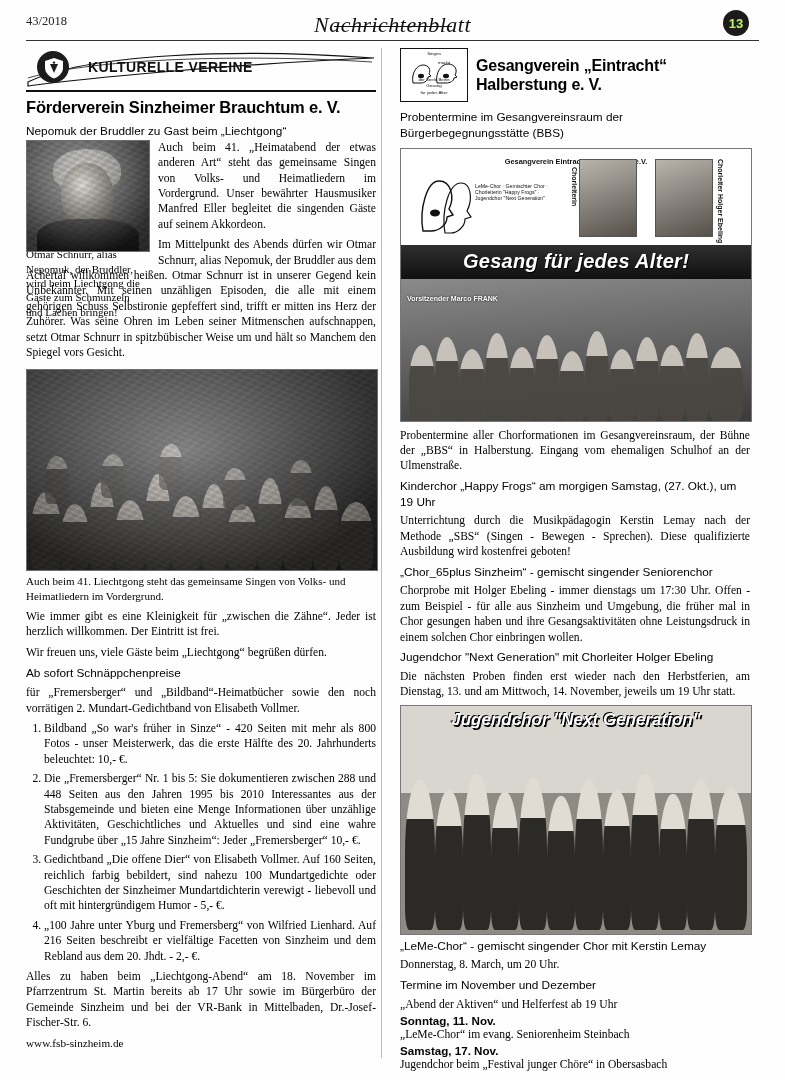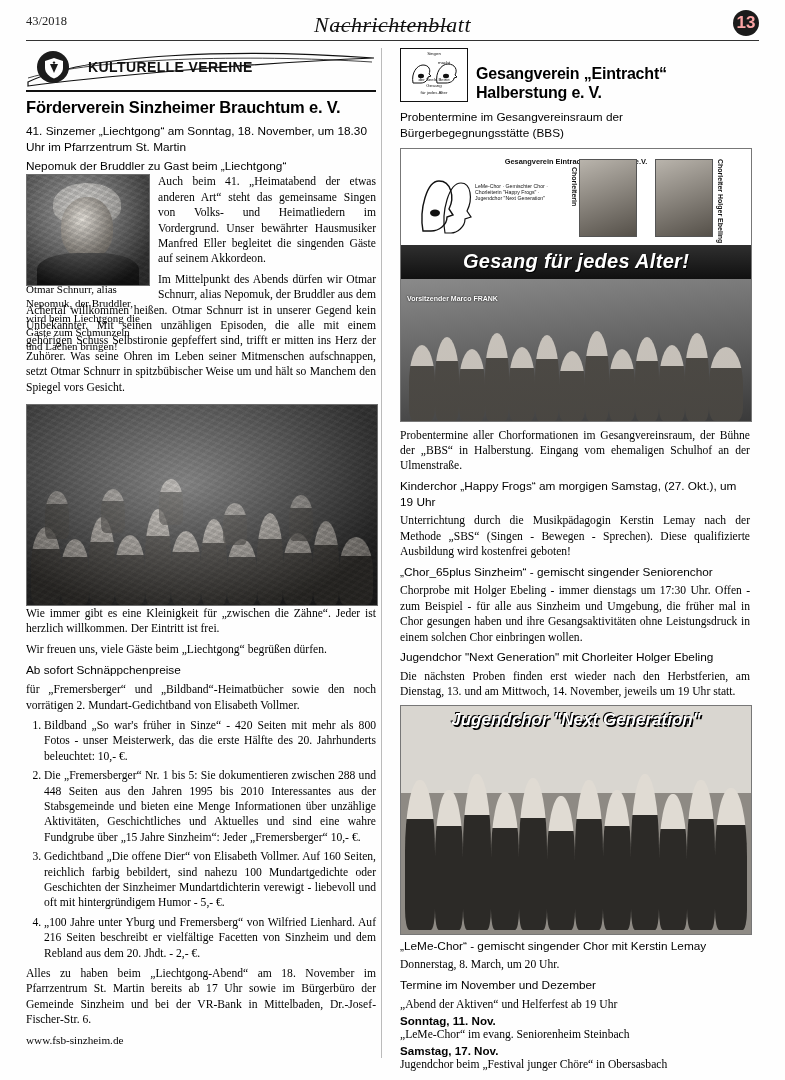--- a/index.html
+++ b/index.html
@@ -26,24 +26,24 @@
   .masthead{
     position:absolute;left:50%;transform:translateX(-50%);top:-2px;
     font-family:"Liberation Serif",serif;font-style:italic;font-size:22px;
     letter-spacing:.5px;color:#111;
   }
   .masthead-strike{
     position:absolute;left:50%;transform:translateX(-50%);top:12px;
     width:118px;height:1.4px;background:#111;
   }
   .pagenum{
-    position:absolute;right:0;top:-4px;
+    position:absolute;right:10px;top:-4px;
     width:26px;height:26px;border-radius:50%;
-    background:#1b1b1b;color:#fca5a5;
-    font-family:"Liberation Sans",sans-serif;font-weight:bold;font-size:17px;
+    background:#1b1b1b;color:#bef264;
+    font-family:"Liberation Sans",sans-serif;font-weight:bold;font-size:13px;
     display:flex;align-items:center;justify-content:center;
   }
   .rule-top{
     position:absolute;left:26px;right:26px;top:40px;height:1px;background:#333;
   }
   
   .col{
     position:absolute;top:48px;width:350px;
   }
   .col-left{left:26px;}
@@ -120,21 +120,21 @@
   .crowd{
     position:absolute;inset:0;
   }
   .crowd i{
     position:absolute;bottom:0;border-radius:50% 50% 18% 18%;
     background:linear-gradient(180deg,#cfc9c1 0 28%, #4a4742 28% 100%);
     opacity:.92;
   }
   
   .logo-row{
-    display:flex;align-items:flex-end;gap:8px;margin-bottom:8px;
+    display:flex;align-items:center;gap:8px;margin-bottom:8px;
   }
   .choir-logo{
     width:66px;height:52px;border:1.6px solid #111;flex:0 0 auto;position:relative;background:#fff;
   }
   .choir-logo .lw{
     position:absolute;font-family:"Liberation Sans",sans-serif;font-size:4.4px;line-height:1.15;
     text-align:center;left:0;right:0;color:#111;
   }
   h1.sect-right{
     font-family:"Liberation Sans",sans-serif;font-weight:bold;font-size:16px;
@@ -231,21 +231,20 @@
         <path d="M12 2 L21 5 V12 C21 17 16.5 21 12 22.5 C7.5 21 3 17 3 12 V5 Z" fill="#ffffff"></path>
         <path d="M8 8 L16 8 L12 17 Z" fill="#1c1c1c"></path>
         <circle cx="12" cy="6.6" r="1.2" fill="#1c1c1c"></circle>
       </svg>
       <div class="banner-label">KULTURELLE VEREINE</div>
       <div class="banner-rule"></div>
     </div>
 
     <h1 class="sect">Förderverein Sinzheimer Brauchtum e. V.</h1>
 
-    <h2 class="sub">41. Sinzemer „Liechtgong“ am Sonntag, 18. November, um 18.30 Uhr im Pfarrzentrum St. Martin</h2>
     <h2 class="sub" style="margin-bottom:0;">Nepomuk der Bruddler zu Gast beim „Liechtgong“</h2>
 
     <div class="photo portrait">
       <div class="hair"></div>
       <div class="face"></div>
       <div class="body"></div>
       <div class="grain"></div>
       <div class="vign"></div>
     </div>
 
@@ -270,20 +269,21 @@
         <i style="left:312px;width:34px;height:68px;"></i>
         <i style="left:18px;width:24px;height:48px;bottom:66px;opacity:.7"></i>
         <i style="left:74px;width:24px;height:44px;bottom:72px;opacity:.7"></i>
         <i style="left:132px;width:24px;height:46px;bottom:80px;opacity:.7"></i>
         <i style="left:196px;width:24px;height:42px;bottom:60px;opacity:.7"></i>
         <i style="left:262px;width:24px;height:46px;bottom:64px;opacity:.7"></i>
       </div>
       <div class="grain"></div>
       <div class="vign"></div>
     </div>
+    <div class="caption">Auch beim 41. Liechtgong steht das gemeinsame Singen von Volks- und Heimatliedern im Vordergrund.</div>
 
     <p class="body">Wie immer gibt es eine Kleinigkeit für „zwischen die Zähne“. Jeder ist herzlich willkommen. Der Eintritt ist frei.</p>
     <p class="body">Wir freuen uns, viele Gäste beim „Liechtgong“ begrüßen dürfen.</p>
 
     <h2 class="sub" style="margin-top:6px;">Ab sofort Schnäppchenpreise</h2>
     <p class="body">für „Fremersberger“ und „Bildband“-Heimatbücher sowie den noch vorrätigen 2. Mundart-Gedichtband von Elisabeth Vollmer.</p>
 
     <ol class="listnum">
       <li>Bildband „So war's früher in Sinze“ - 420 Seiten mit mehr als 800 Fotos - unser Meisterwerk, das die erste Hälfte des 20. Jahrhunderts beleuchtet: 10,- €.</li>
       <li>Die „Fremersberger“ Nr. 1 bis 5: Sie dokumentieren zwischen 288 und 448 Seiten aus den Jahren 1995 bis 2010 Interessantes aus der Stabsgemeinde und bieten eine Menge Informationen über unzählige Aktivitäten, Geschichtliches und Aktuelles und sind eine wahre Fundgrube über „15 Jahre Sinzheim“: Jeder „Fremersberger“ 10,- €.</li>

